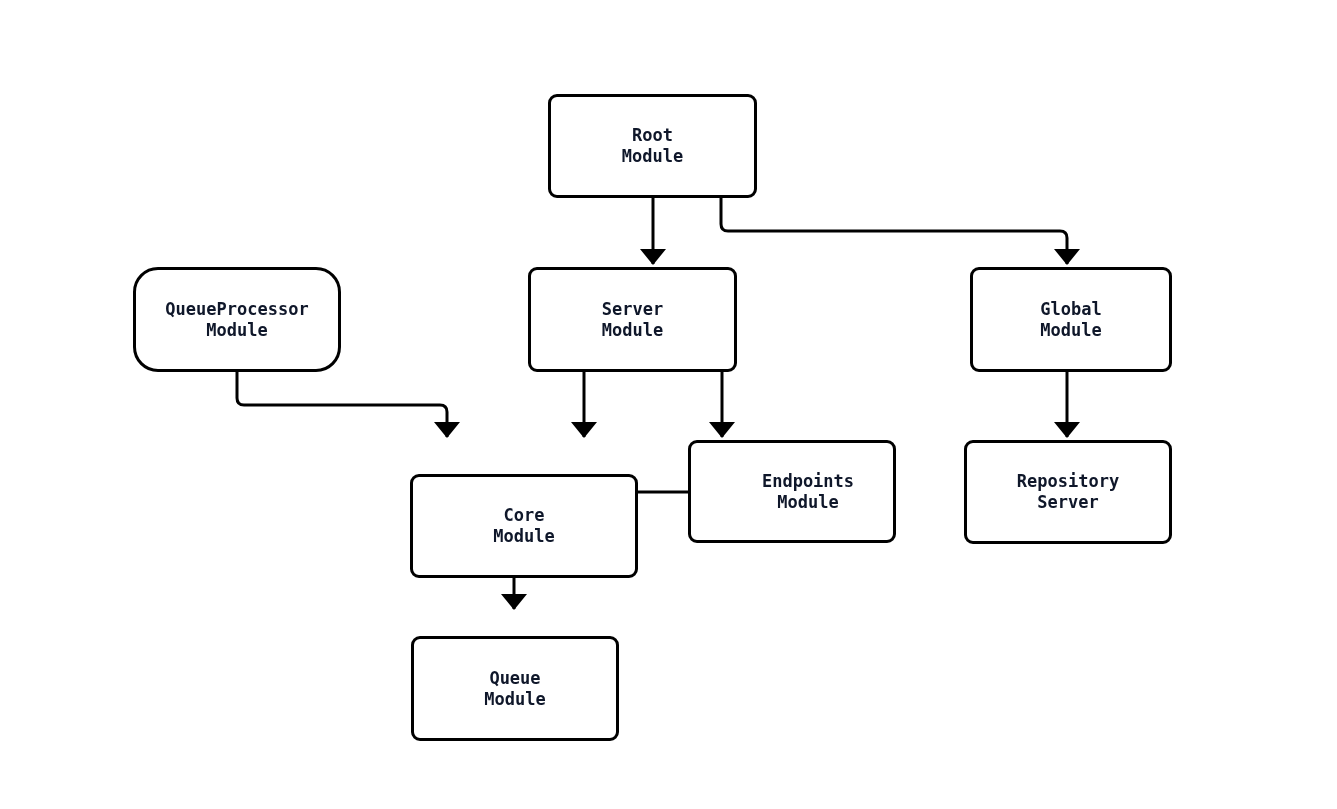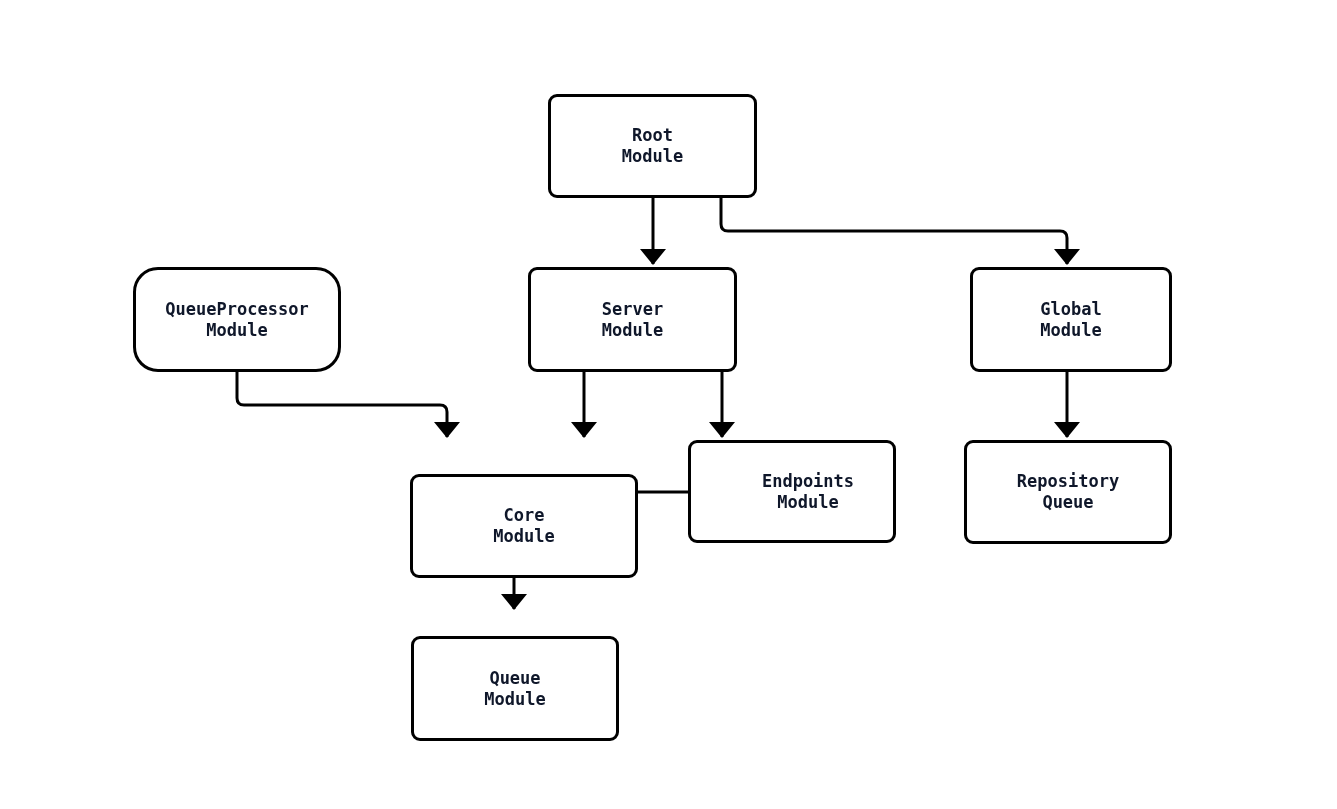--- a/index.html
+++ b/index.html
@@ -93,21 +93,21 @@
 Module</span>
   </div>
 
   <div class="node" style="left:688px; top:440px; width:208px; height:103px;padding-left:32px;">
     <span class="node-label">Endpoints
 Module</span>
   </div>
 
   <div class="node" style="left:964px; top:440px; width:208px; height:104px;">
     <span class="node-label">Repository
-Queue</span>
+Server</span>
   </div>
 
   <div class="node" style="left:411px; top:636px; width:208px; height:105px;">
     <span class="node-label">Queue
 Module</span>
   </div>
 
 </div>
 
 </body></html>

